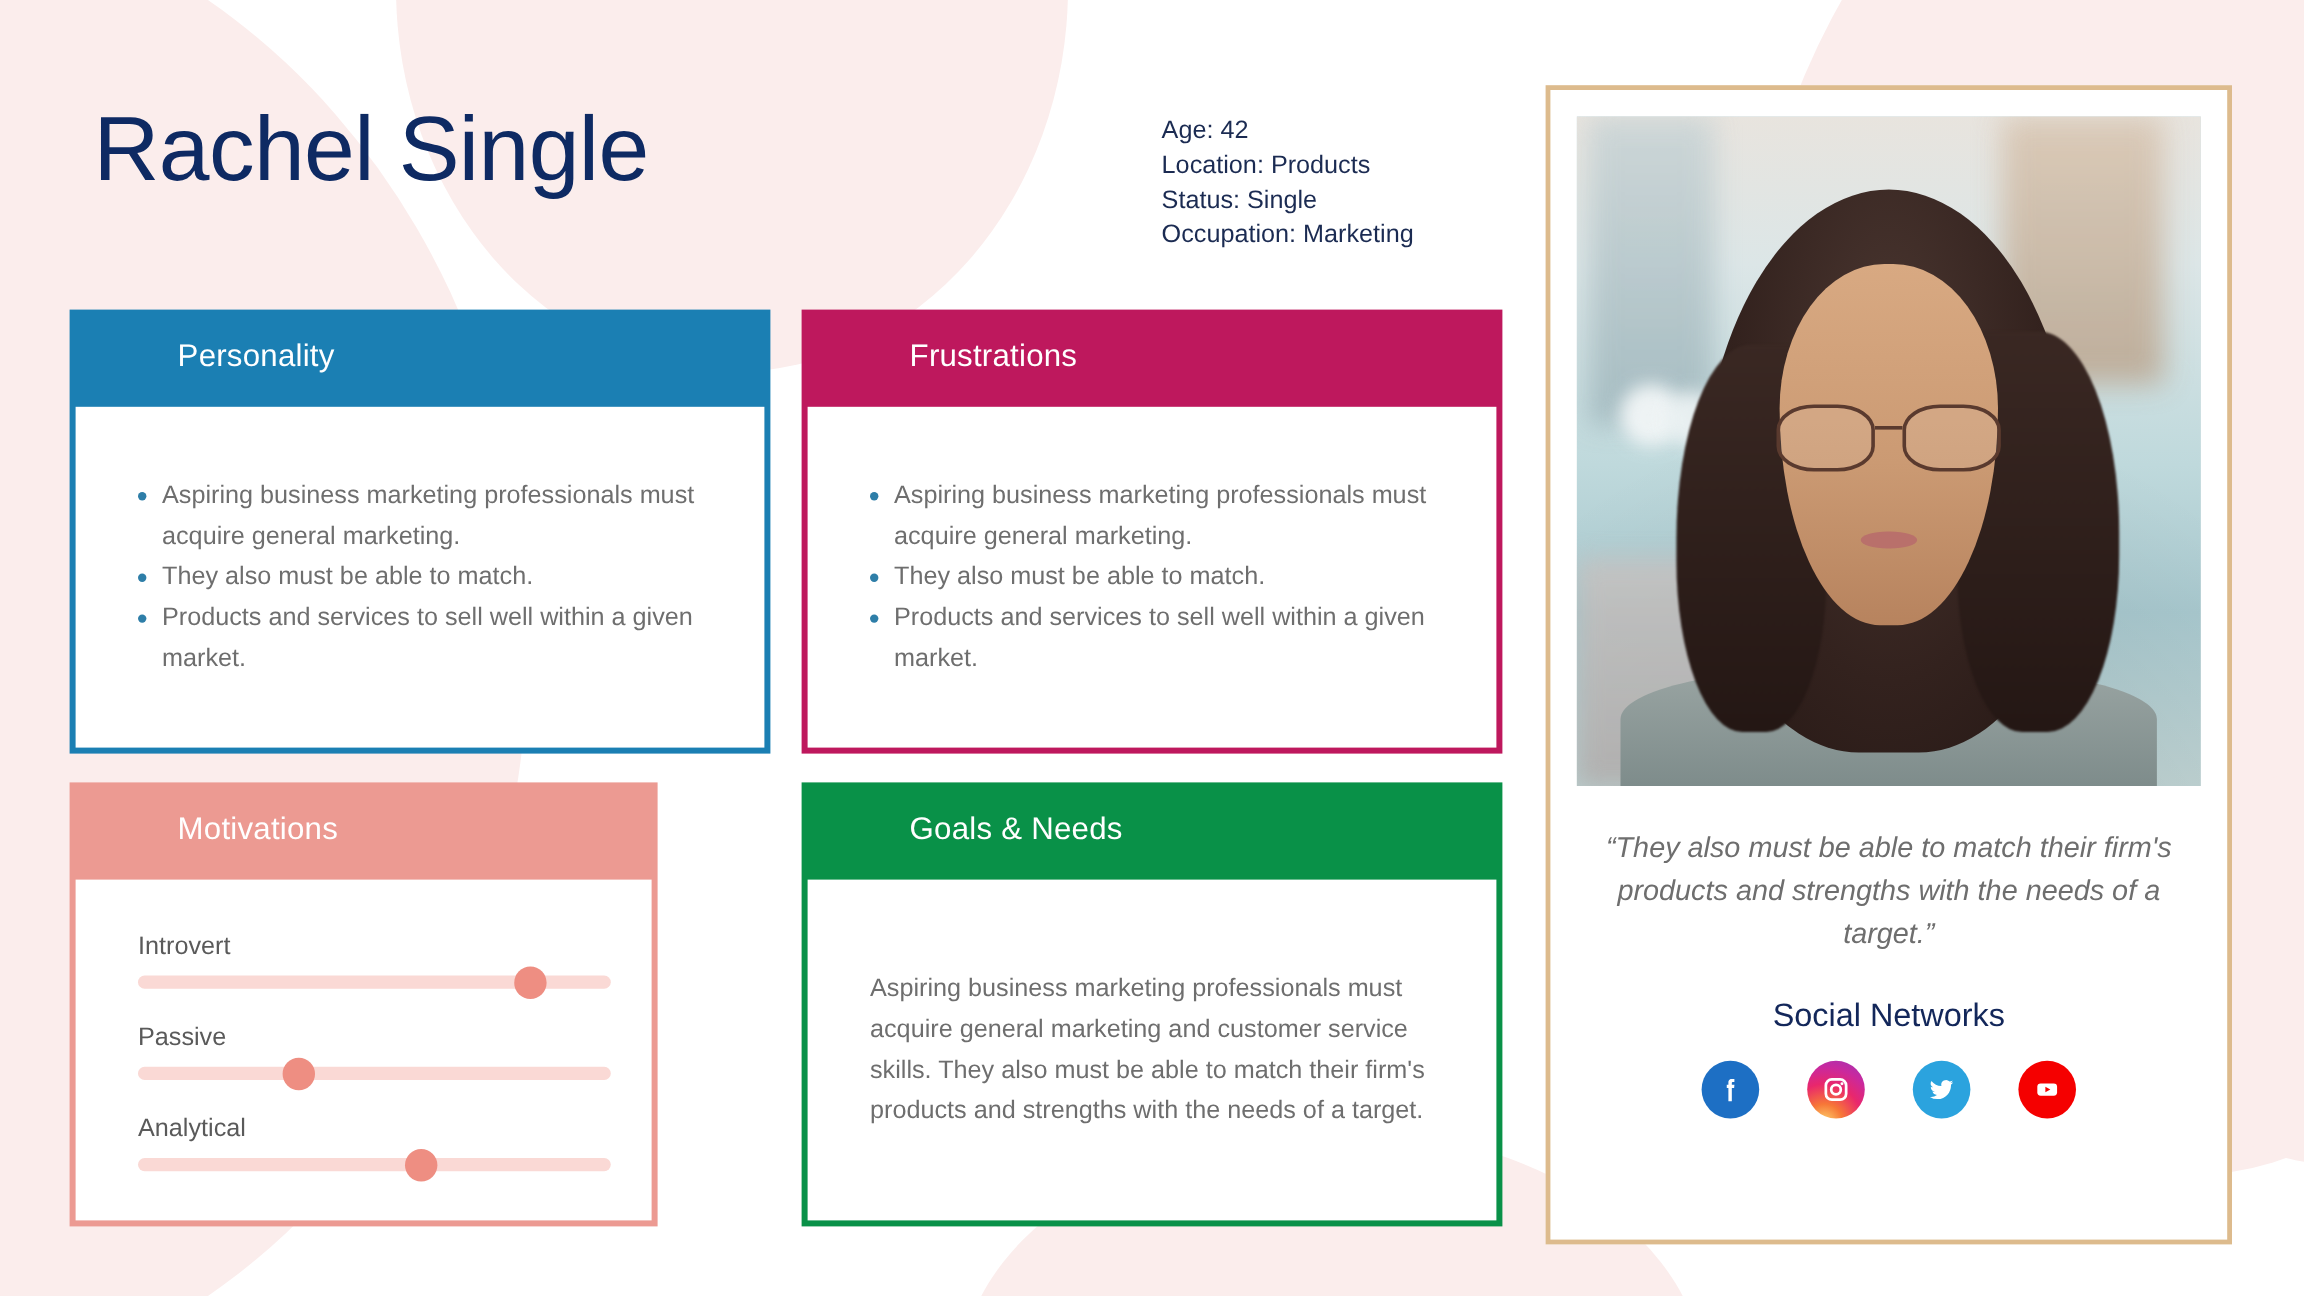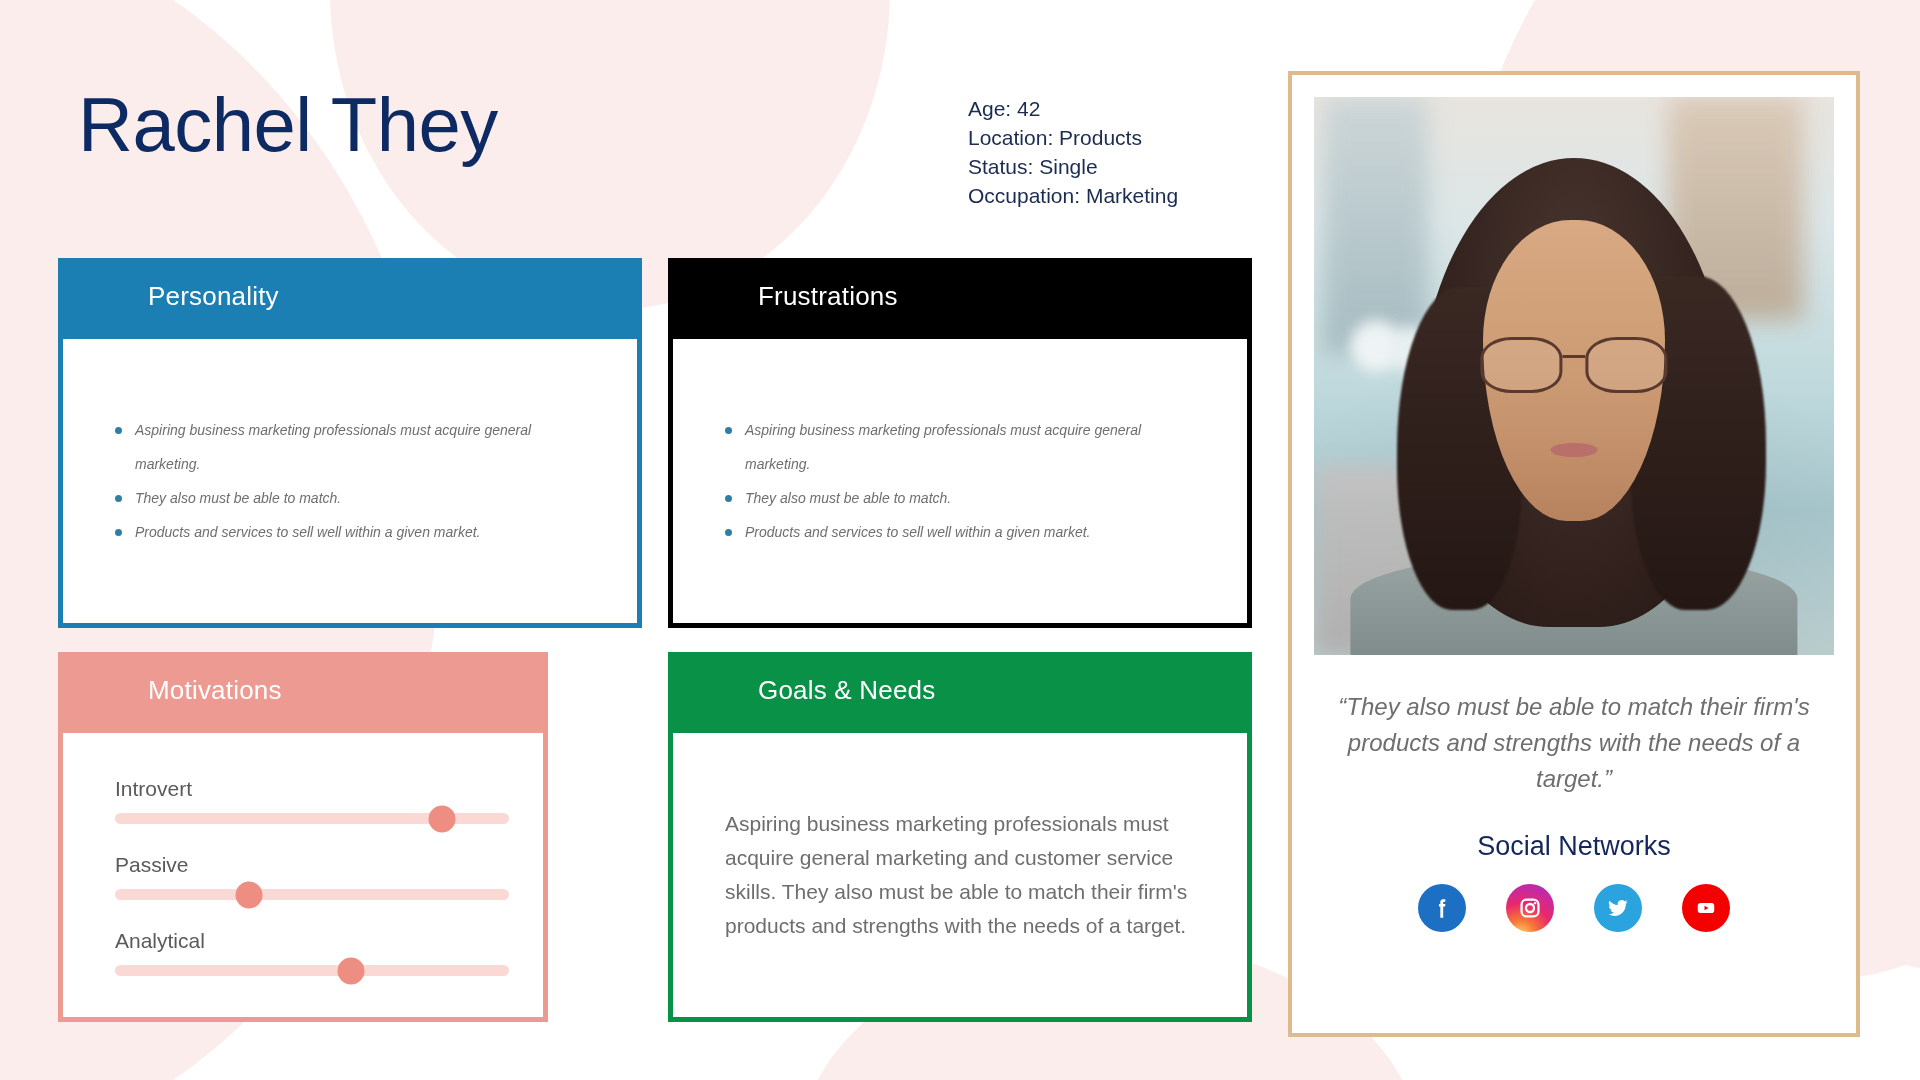--- a/index.html
+++ b/index.html
@@ -44,29 +44,29 @@
   }
   .card-head-label {
     font-size:26px; color:#ffffff; font-weight:400; letter-spacing:.2px;
   }
   .card-body {
     flex:1; background:#ffffff; margin:5px;
     display:flex; flex-direction:column; justify-content:center;
   }
 
   .card-personality  { left:58px;  top:258px; width:584px; height:370px; background:#1B7FB3; }
-  .card-frustrations { left:668px; top:258px; width:584px; height:370px; background:#000000; }
+  .card-frustrations { left:668px; top:258px; width:584px; height:370px; background:#be185d; }
   .card-motivations  { left:58px;  top:652px; width:490px; height:370px; background:#EC9A92; }
   .card-goals        { left:668px; top:652px; width:584px; height:370px; background:#099148; }
 
   
   ul.bullets { list-style:none; padding:0 46px 0 52px; }
   ul.bullets li {
     position:relative; padding-left:20px;
-    font-size:14px; line-height:34px; color:#6E6E6E;font-style:italic;
+    font-size:21px; line-height:34px; color:#6E6E6E;
   }
   ul.bullets li::before {
     content:""; position:absolute; left:0; top:14px;
     width:7px; height:7px; border-radius:50%; background:#2E7EA8;
   }
 
   
   .para {
     padding:0 52px; font-size:21px; line-height:34px; color:#6E6E6E;
   }
@@ -203,21 +203,21 @@
 <div class="bg-layer">
   <div class="blob blob-left"></div>
   <div class="blob blob-top"></div>
   <div class="blob blob-bottom"></div>
   <div class="blob blob-right"></div>
   <div class="blob blob-farright"></div>
 </div>
 
 <div class="page">
 
-  <h1 class="persona-name">Rachel They</h1>
+  <h1 class="persona-name">Rachel Single</h1>
 
   <div class="demographics">
     <div>Age: 42</div>
     <div>Location: Products</div>
     <div>Status: Single</div>
     <div>Occupation: Marketing</div>
   </div>
 
   <section class="card card-personality">
     <div class="card-head">

